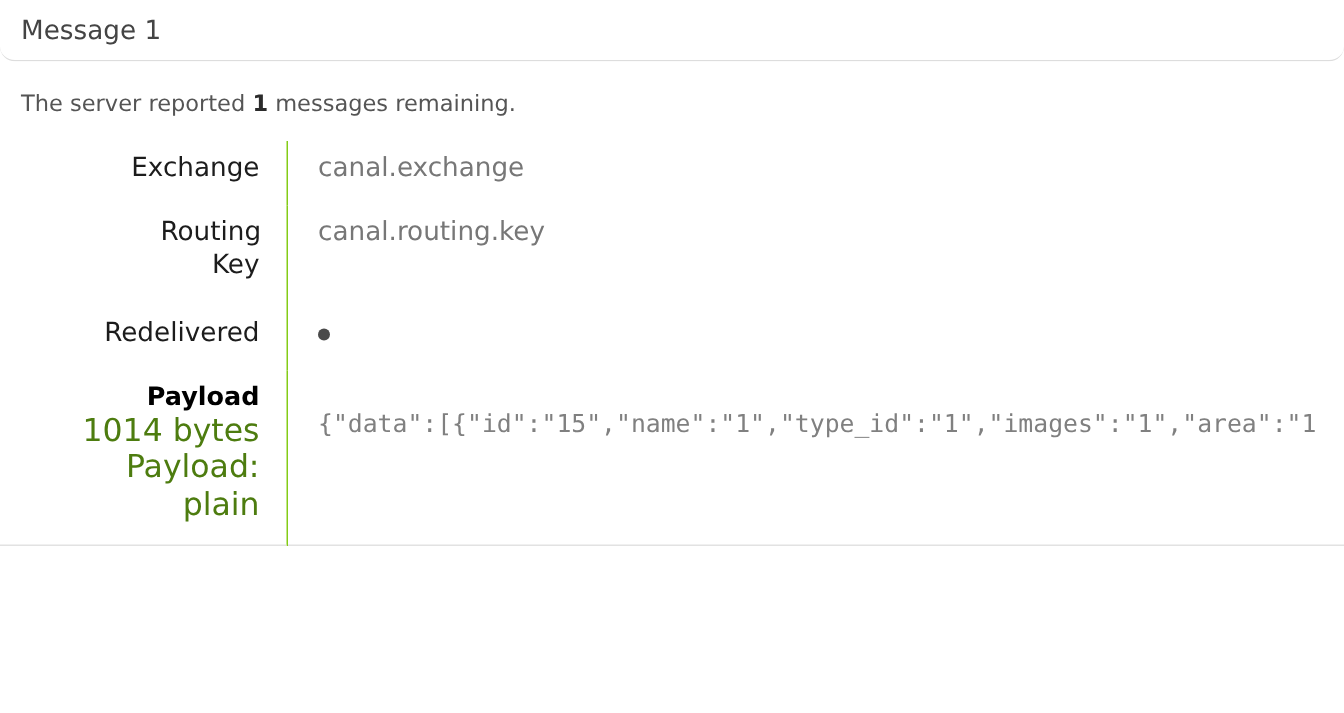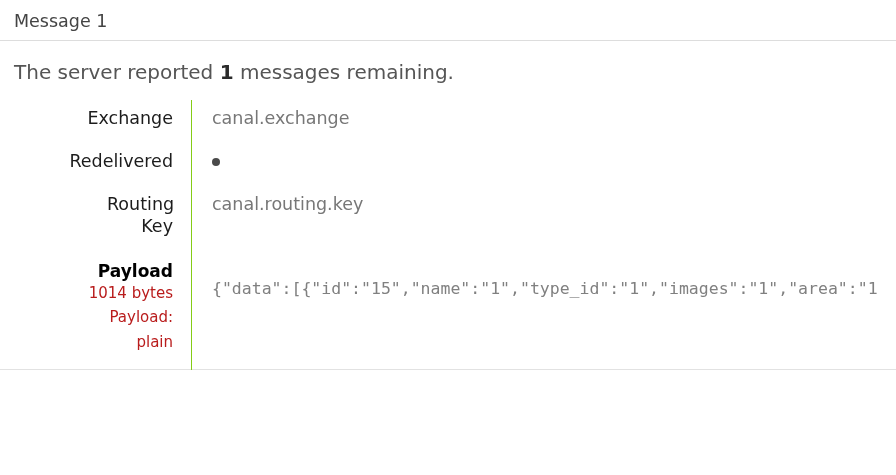--- a/index.html
+++ b/index.html
@@ -1,33 +1,33 @@
 <!DOCTYPE html>
 <html><head>
 <meta charset="utf-8">
 <style>
-  * { margin: 0; padding: 0; box-sizing: content-box; }
+  * { margin: 0; padding: 0; box-sizing: content-box; border-radius: 10px; }
   html, body {
     width: 896px; height: 475px;
     background: #ffffff;
     overflow: hidden;
     font-family: "DejaVu Sans", "Liberation Sans", sans-serif;
   }
   .title-bar {
     border-bottom: 1px solid #dddddd;
     padding: 11px 0 9px 14px;
   }
   .section-title {
     font-size: 17.5px;
     font-weight: 400;
     color: #444444;
   }
   .intro {
     margin: 19px 0 16px 14px;
-    font-size: 20px;
+    font-size: 15px;
     color: #555555;
   }
   .intro b { color: #2b2b2b; font-weight: 700; }
 
   table.message-table {
     border-collapse: collapse;
     width: 100%;
     border-bottom: 1px solid #e2e2e2;
   }
   table.message-table th {
@@ -69,22 +69,22 @@
   }
   .prop-value { color: #777777; }
 
   .payload-label {
     font-weight: 700;
     color: #000000;
     font-size: 17px;
     line-height: 20px;
   }
   .payload-meta {
-    font-size: 15px;
-    color: #b91c1c;
+    font-size: 21px;
+    color: #4d7c0f;
     line-height: 24.5px;
   }
   .payload-pre {
     margin-top: 18px;
     font-family: "DejaVu Sans Mono", "Liberation Mono", monospace;
     font-size: 16.5px;
     color: #808080;
     white-space: pre;
     overflow: hidden;
   }
@@ -98,28 +98,28 @@
 
 <p class="intro"><span>The server reported </span><b>1</b><span> messages remaining.</span></p>
 
 <table class="message-table">
   <tbody>
     <tr>
       <th>Exchange</th>
       <td>canal.exchange</td>
     </tr>
     <tr>
+      <th><span class="wrap-label">Routing Key</span></th>
+      <td>canal.routing.key</td>
+    </tr>
+    <tr>
       <th>Redelivered</th>
       <td>
         <div class="dot"></div>
       </td>
-    </tr>
-    <tr>
-      <th><span class="wrap-label">Routing Key</span></th>
-      <td>canal.routing.key</td>
     </tr>
     <tr>
       <th>
         <div class="payload-label">Payload</div>
         <div class="payload-meta">1014 bytes</div>
         <div class="payload-meta">Payload:</div>
         <div class="payload-meta">plain</div>
       </th>
       <td>
         <pre class="payload-pre">{"data":[{"id":"15","name":"1","type_id":"1","images":"1","area":"1</pre>

